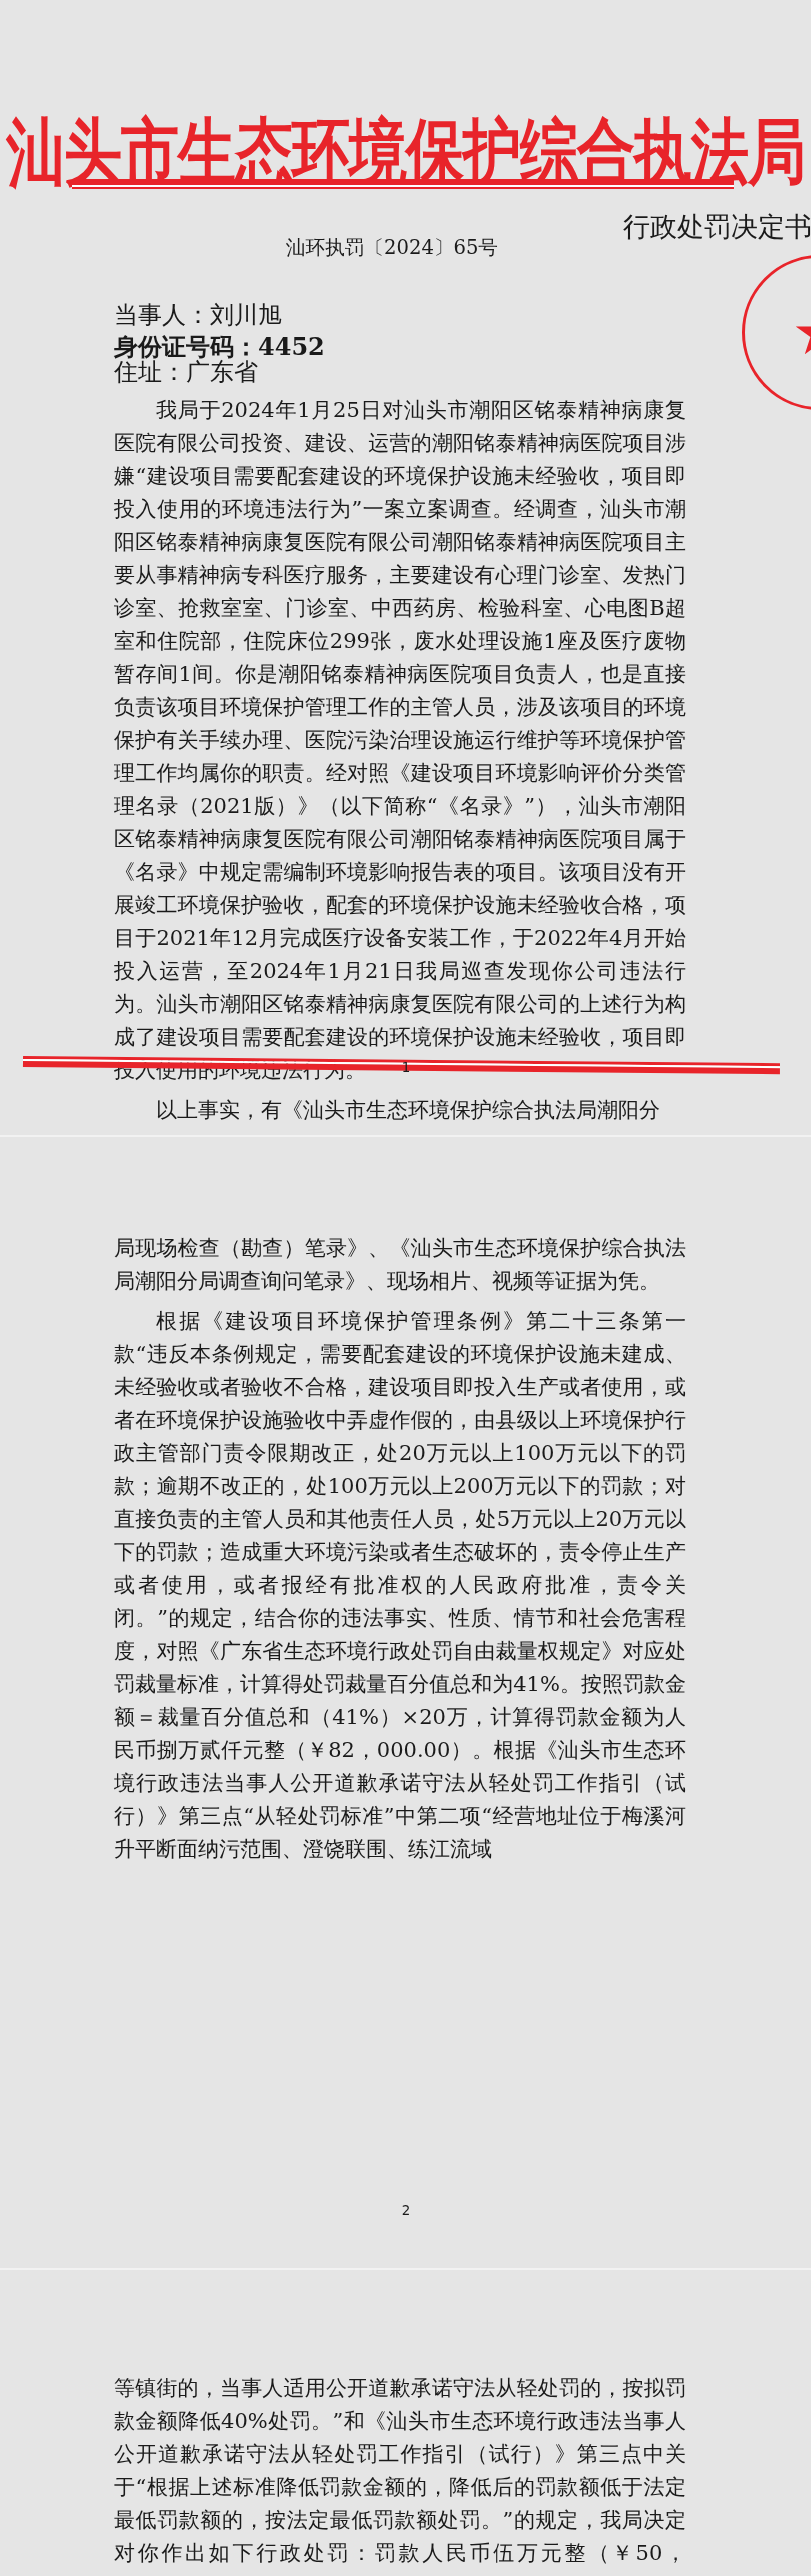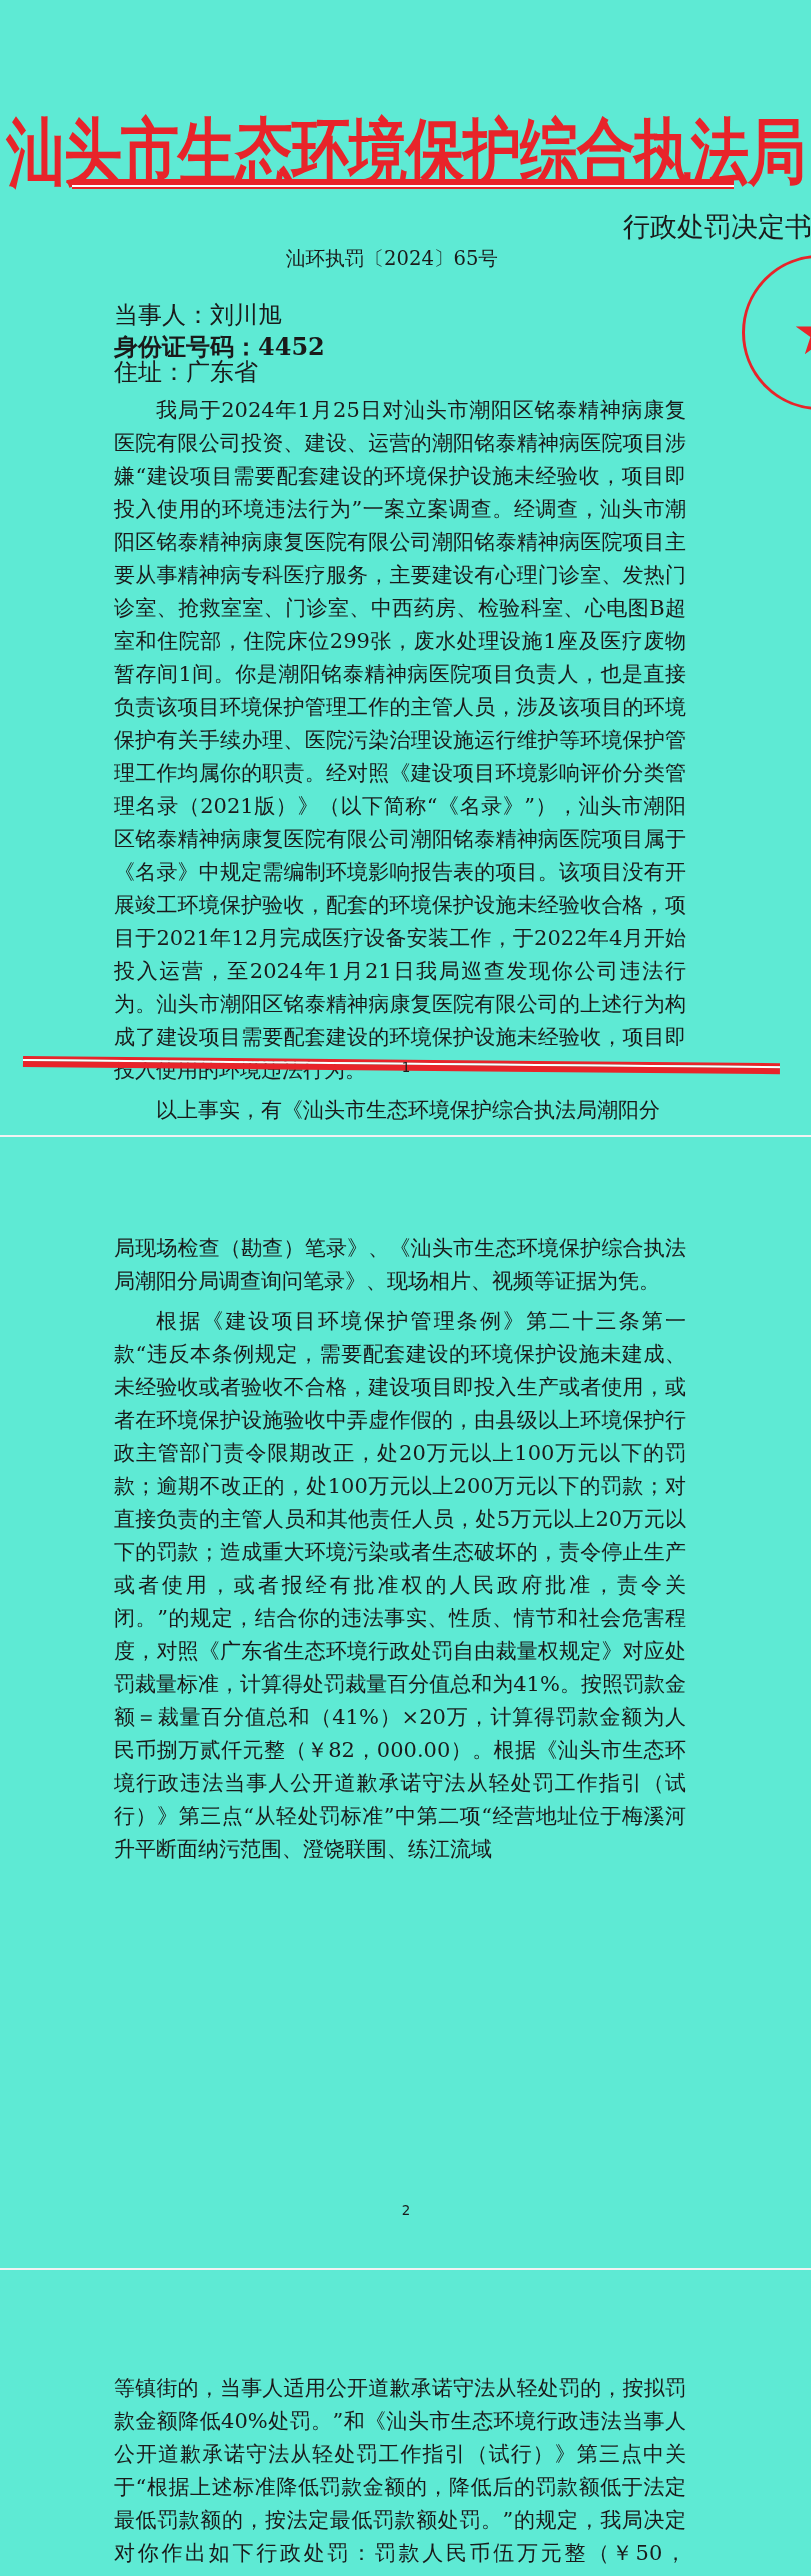--- a/index.html
+++ b/index.html
@@ -1,30 +1,30 @@
 <!DOCTYPE html>
 <html style="font-size:8.2px"><head>
 <meta charset="utf-8">
 <style>
   html, body { margin: 0; padding: 0; background: #ffffff; }
   body { width: 812px; height: 3415px; position: relative; overflow: hidden;
          font-family: "DejaVu Serif", "Liberation Serif", serif; color: #1a1a1a; }
-  .page { position: absolute; left: 0; width: 812px; background: #5eead4; overflow: hidden; }
+  .page { position: absolute; left: 0; width: 812px; background: #e5e5e5; overflow: hidden; }
   .page-sep { position: absolute; left: 0; width: 812px; height: 2.1px; background: #f2f2f2; }
   .red-title { position: absolute; left: 0; width: 812px; top: 111px; text-align: center;
                color: #e8242a; font-family: "DejaVu Sans", "Liberation Sans", sans-serif;
                font-size: 58px; font-weight: bold; letter-spacing: -1px; line-height: 67px;
                transform: scaleY(1.25); transform-origin: top center; }
   .rule { position: absolute; left: 72px; width: 662px; }
   .rule .thick { height: 6.2px; background: #e8242a; }
   .rule .gap { height: 2.1px; background: #ffffff; }
   .rule .thin { height: 2.1px; background: #e8242a; }
   .doc-title { position: absolute; left: 0; width: 812px; text-align: right; top: 210px;
                font-size: 27px; line-height: 33px; font-family: "DejaVu Sans", "Liberation Sans", sans-serif; }
-  .doc-number { position: absolute; left: 0; width: 784px; text-align: center; top: 246px;
+  .doc-number { position: absolute; left: 0; width: 784px; text-align: center; top: 235px;
                 font-size: 19.6px; line-height: 25px; }
   .field { position: absolute; left: 114px; font-size: 24px; line-height: 29px; white-space: nowrap; }
   .body-block { position: absolute; left: 114px; width: 572px; font-size: 21px; line-height: 33px;
                 text-align: justify; }
   .body-block p { margin: 0; text-indent: 2em; }
   .body-block p.noindent { text-indent: 0; }
   .page-num { position: absolute; left: 0; width: 812px; text-align: center; font-size: 13.4px;
               font-family: "DejaVu Sans", "Liberation Sans", sans-serif; }
   .footer-rule { position: absolute; left: 23px; width: 757px; transform: rotate(0.55deg); transform-origin: left center; }
   .footer-rule .thin { height: 2.6px; background: #e8242a; }

